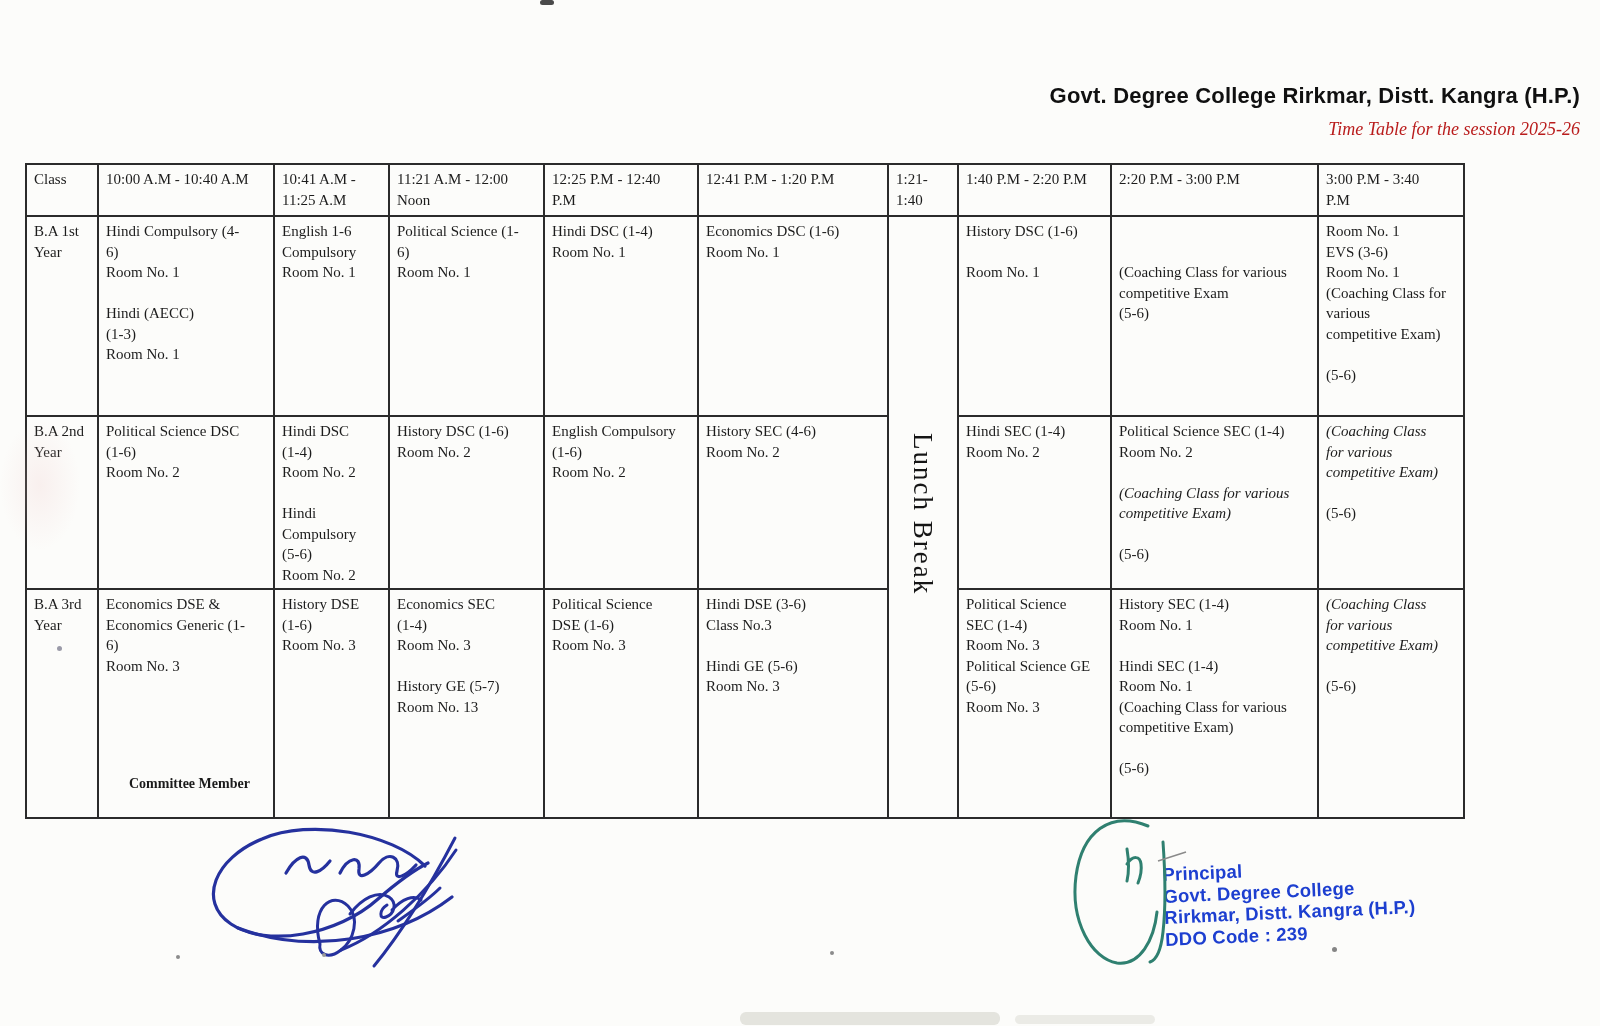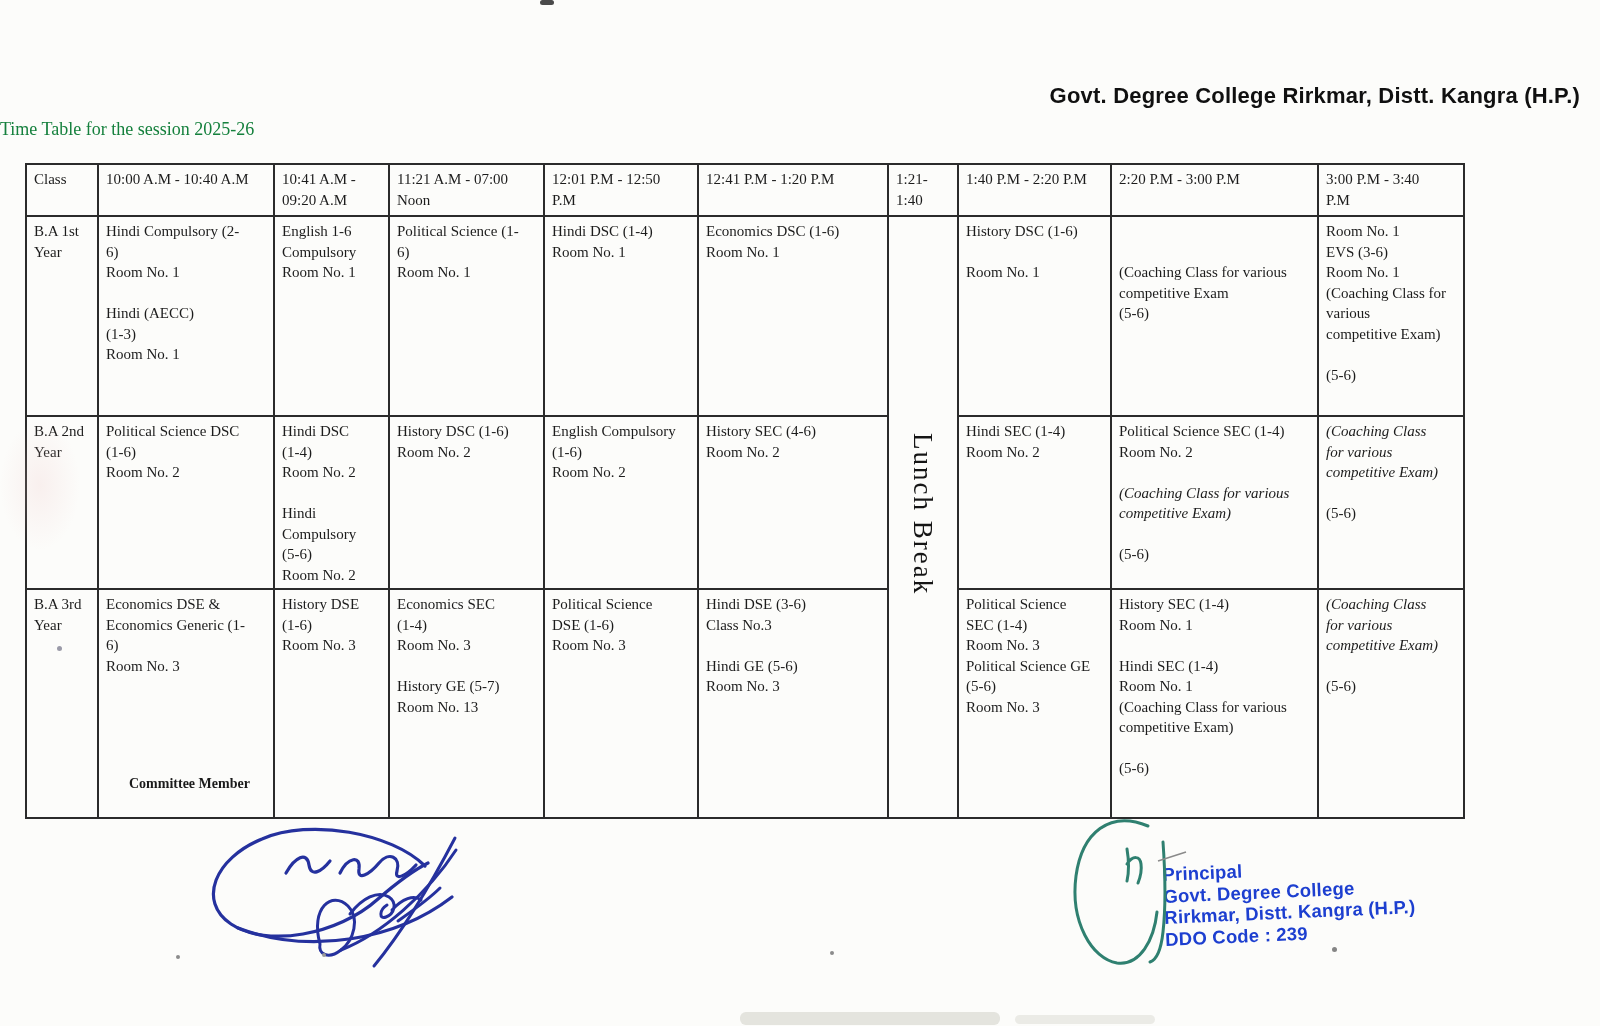--- a/index.html
+++ b/index.html
@@ -7,22 +7,22 @@
     width:1600px;height:1026px;position:relative;overflow:hidden;
     background:#fcfcfa;
     font-family:"Liberation Serif", serif;color:#1d1d1d;
   }
   .page-title{
     position:absolute;top:83px;left:0;width:1580px;text-align:right;
     font-family:"Liberation Sans", sans-serif;font-weight:700;font-size:22px;color:#101010;
     letter-spacing:.2px;
   }
   .page-subtitle{
-    position:absolute;top:119px;left:0;width:1580px;text-align:left;
-    font-size:18px;font-weight:500;color:#15803d;
+    position:absolute;top:119px;left:0;width:1580px;text-align:right;
+    font-size:18px;font-weight:500;color:#b91c1c;font-style:italic;
   }
   table.timetable{
     position:absolute;left:25px;top:163px;width:1438px;
     border-collapse:collapse;table-layout:fixed;
   }
   .timetable th,.timetable td{
     border:2px solid var(--table-border,#2b2b2b);
     vertical-align:top;text-align:left;
     padding:4px 6px 3px 7px;
     font-size:15px;line-height:20.5px;font-weight:normal;color:#1c1c1c;margin-top:28px;
@@ -73,28 +73,28 @@
   <thead>
       <tr class="rh">
         <th>
           <div class="ln">Class</div>
         </th>
         <th>
           <div class="ln">10:00 A.M - 10:40 A.M</div>
         </th>
         <th>
           <div class="ln">10:41 A.M -</div>
-          <div class="ln">09:20 A.M</div>
-        </th>
-        <th>
-          <div class="ln">11:21 A.M - 07:00</div>
+          <div class="ln">11:25 A.M</div>
+        </th>
+        <th>
+          <div class="ln">11:21 A.M - 12:00</div>
           <div class="ln">Noon</div>
         </th>
         <th>
-          <div class="ln">12:01 P.M - 12:50</div>
+          <div class="ln">12:25 P.M - 12:40</div>
           <div class="ln">P.M</div>
         </th>
         <th>
           <div class="ln">12:41 P.M - 1:20 P.M</div>
         </th>
         <th>
           <div class="ln">1:21-</div>
           <div class="ln">1:40</div>
         </th>
         <th>
@@ -109,21 +109,21 @@
         </th>
       </tr>
     </thead>
   <tbody>
       <tr class="r0">
         <td>
           <div class="ln">B.A 1st</div>
           <div class="ln">Year</div>
         </td>
         <td>
-          <div class="ln">Hindi Compulsory (2-</div>
+          <div class="ln">Hindi Compulsory (4-</div>
           <div class="ln">6)</div>
           <div class="ln">Room No. 1</div>
           <div class="ln">&nbsp;</div>
           <div class="ln">Hindi (AECC)</div>
           <div class="ln">(1-3)</div>
           <div class="ln"> Room No. 1</div>
         </td>
         <td>
           <div class="ln">English 1-6</div>
           <div class="ln">Compulsory</div>

